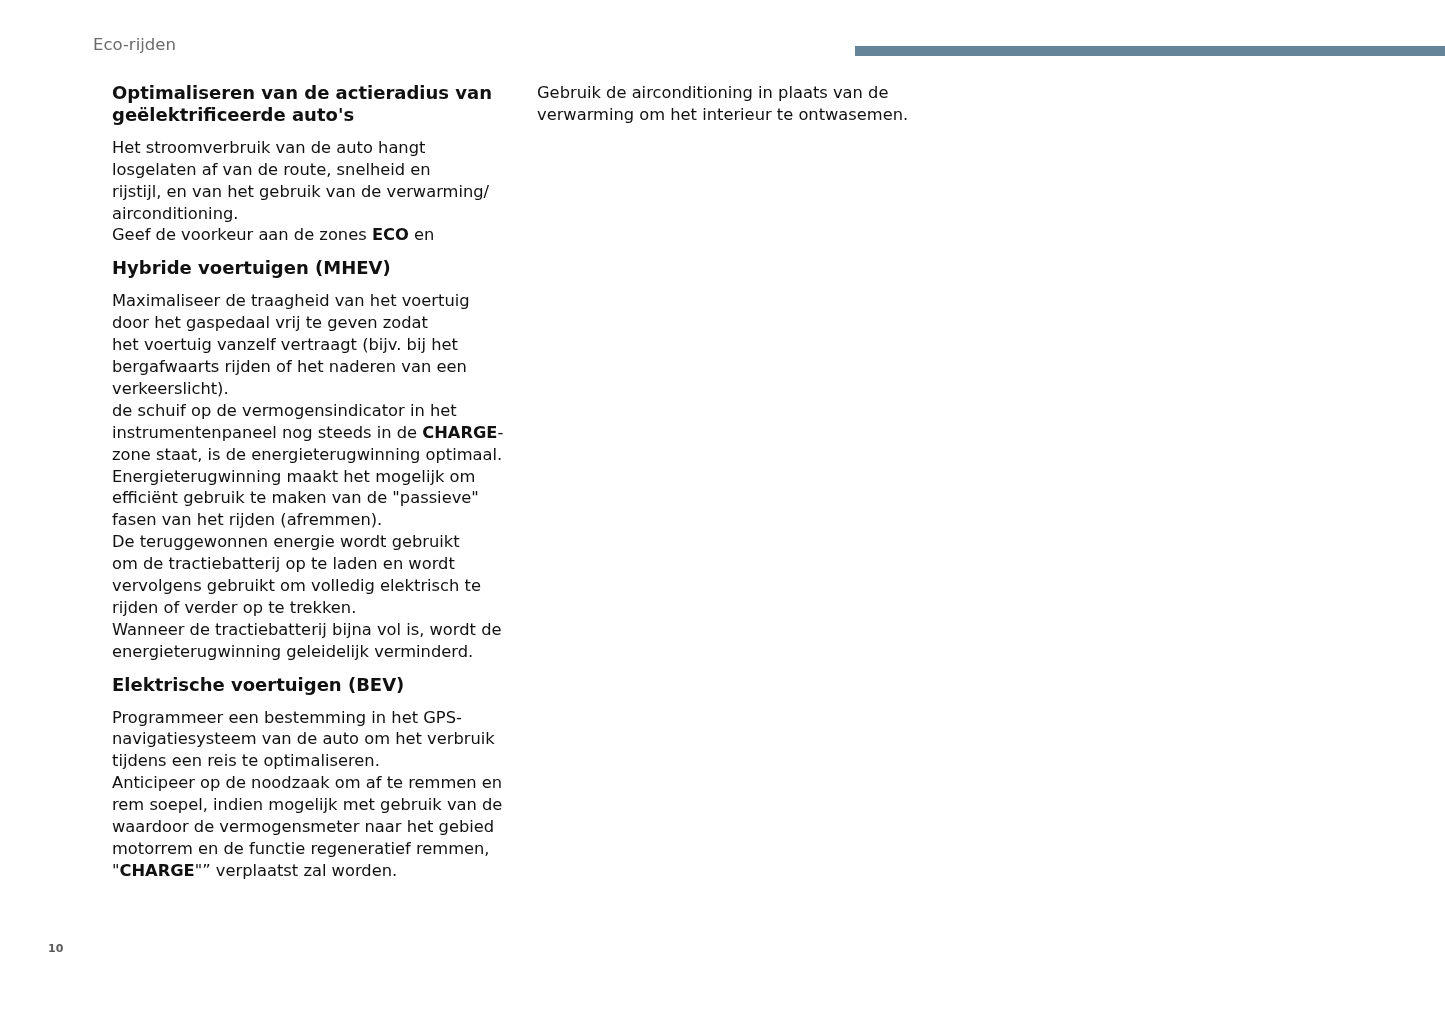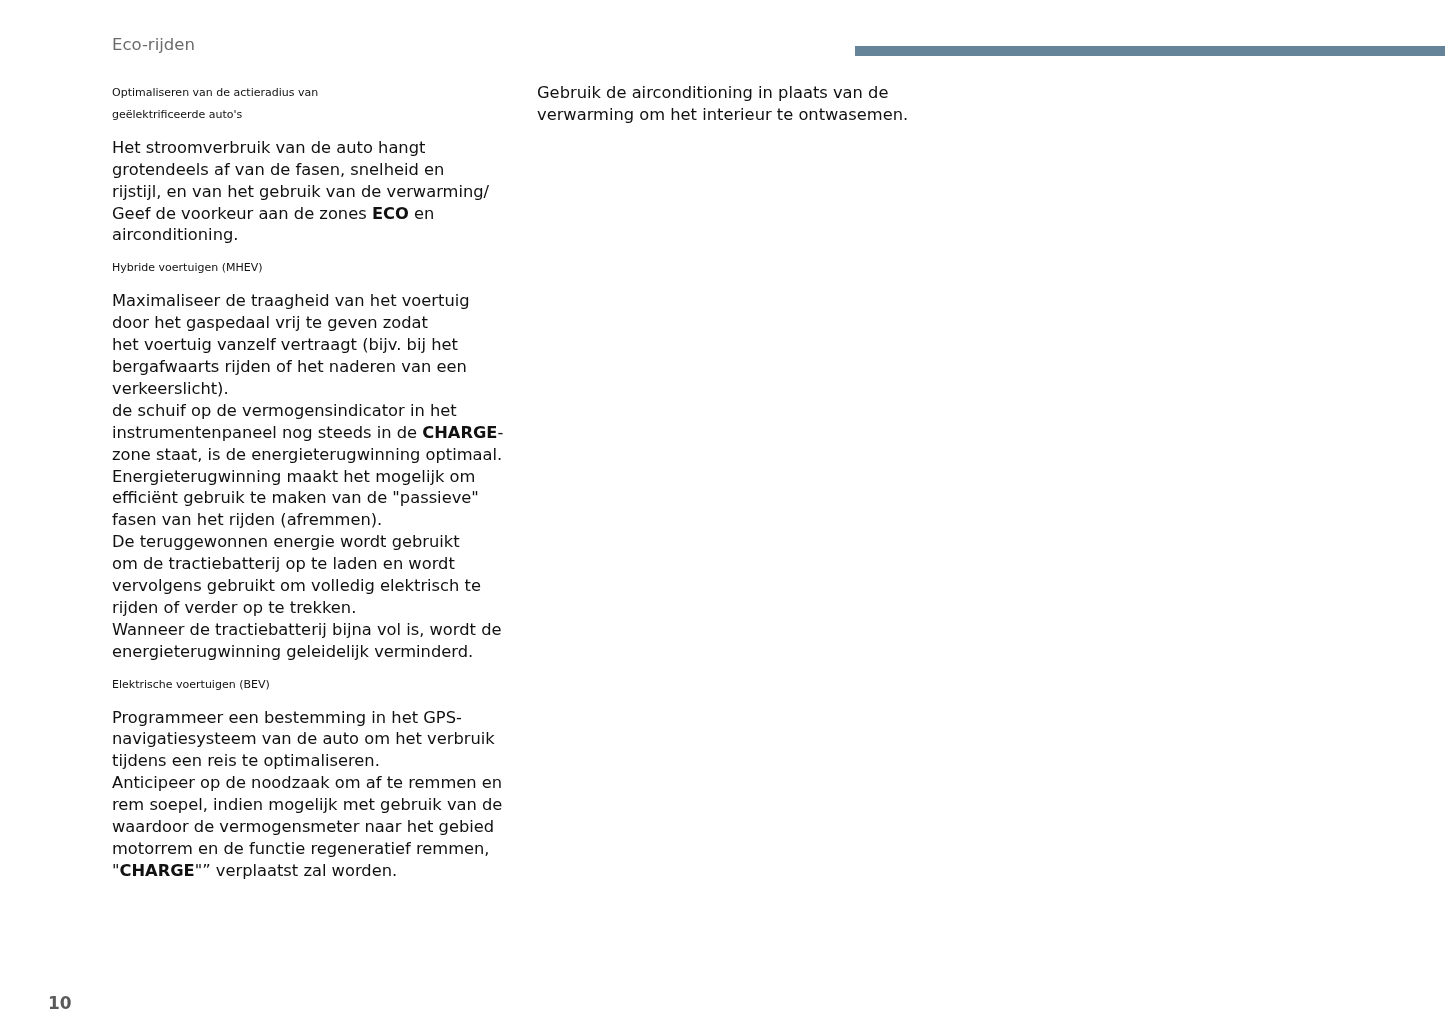--- a/index.html
+++ b/index.html
@@ -10,21 +10,21 @@
     body {
       width: 1445px;
       height: 1018px;
       position: relative;
       overflow: hidden;
       font-family: "DejaVu Sans", sans-serif;
       color: #111111;
     }
     .header-label {
       position: absolute;
-      left: 112px;
+      left: 93px;
       top: 35px;
       font-size: 16.5px;
       color: #6b6b6b;
       letter-spacing: 0;
     }
     .header-bar {
       position: absolute;
       left: 855px;
       top: 46px;
       width: 590px;
@@ -39,63 +39,63 @@
     }
     .col-left {
       left: 112px;
       width: 410px;
     }
     .col-right {
       left: 537px;
       width: 400px;
     }
     .heading {
-      font-weight: normal;
+      font-weight: bold;
       margin: 0 0 11px 0;
-      font-size: 11px;
+      font-size: 18px;
       line-height: 21.9px;
     }
     .para {
       margin: 0 0 11px 0;
     }
     .line {
       display: block;
       white-space: nowrap;
     }
     .b {
       font-weight: bold;
     }
     .page-number {
       position: absolute;
       left: 48px;
-      top: 993px;
-      font-size: 17px;
+      top: 942px;
+      font-size: 11px;
       font-weight: bold;
       color: #5a5a5a;
     }
   </style>
 </head>
 <body>
 
 <div class="header-label">Eco-rijden</div>
 <div class="header-bar"></div>
 
 <div class="col col-left">
 
   <div class="heading">
     <span class="line">Optimaliseren van de actieradius van</span>
     <span class="line">geëlektrificeerde auto's</span>
   </div>
 
   <div class="para">
     <span class="line">Het stroomverbruik van de auto hangt</span>
-    <span class="line">grotendeels af van de fasen, snelheid en</span>
+    <span class="line">losgelaten af van de route, snelheid en</span>
     <span class="line">rijstijl, en van het gebruik van de verwarming/</span>
+    <span class="line">airconditioning.</span>
     <span class="line"><span>Geef de voorkeur aan de zones </span><span class="b">ECO</span><span> en</span></span>
-    <span class="line">airconditioning.</span>
   </div>
 
   <div class="heading">Hybride voertuigen (MHEV)</div>
 
   <div class="para">
     <span class="line">Maximaliseer de traagheid van het voertuig</span>
     <span class="line">door het gaspedaal vrij te geven zodat</span>
     <span class="line">het voertuig vanzelf vertraagt (bijv. bij het</span>
     <span class="line">bergafwaarts rijden of het naderen van een</span>
     <span class="line">verkeerslicht).</span>

